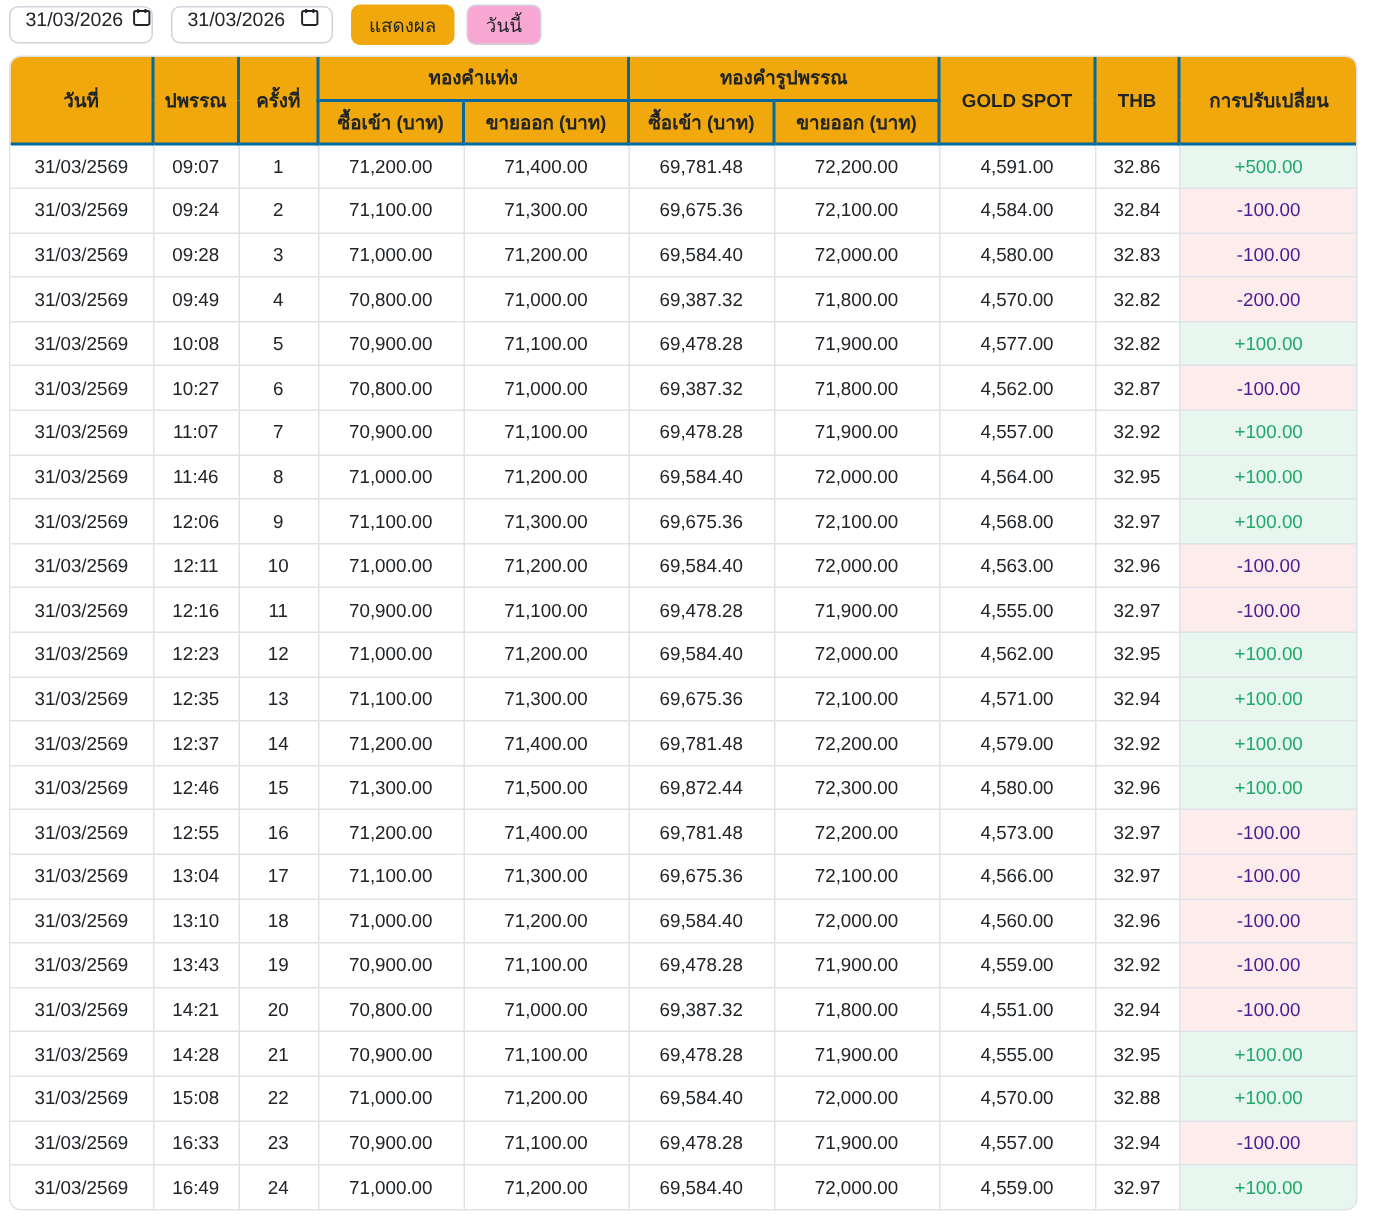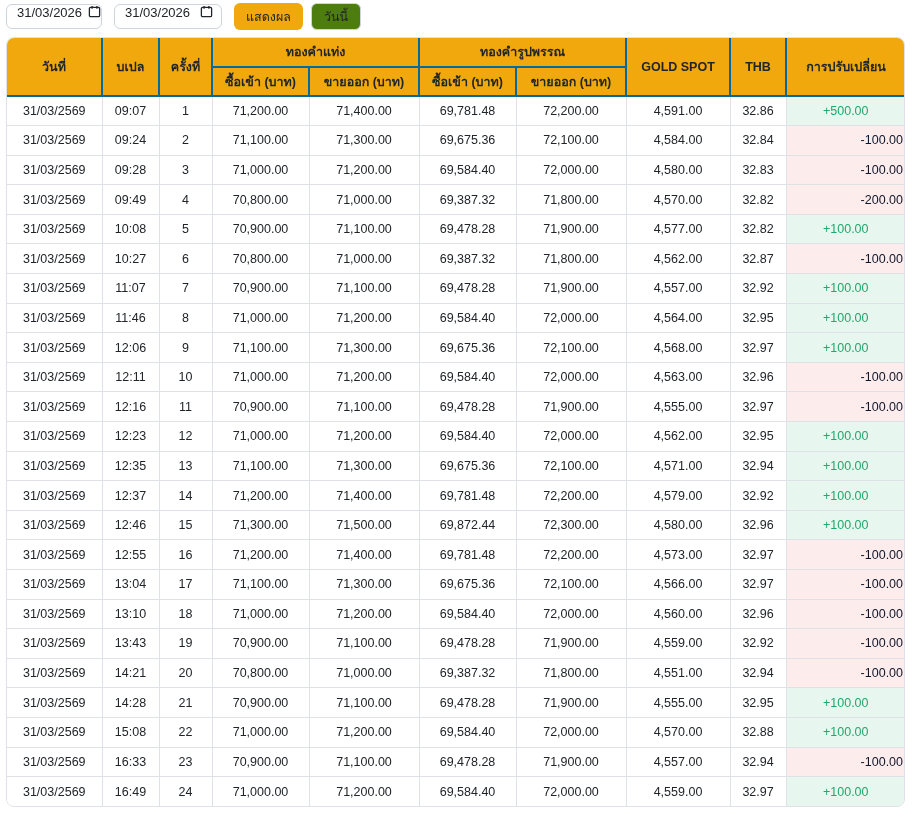--- a/index.html
+++ b/index.html
@@ -19,21 +19,21 @@
     height:25px; padding:0 8px 0 10px; font-size:13px; color:#212529; cursor:text;
   }
   .date-input.first { width:96px; }
   .date-input.second { width:108px; margin-left:4px; }
   .cal-icon { display:inline-flex; margin-left:6px; }
   .btn {
     border:none; border-radius:6px; height:27px; padding:0 12px;
     font-size:12.5px; cursor:pointer; font-family:inherit; color:#212529;text-align:right;
   }
   .btn-show { background:#f0a80d; margin-left:4px; }
-  .btn-today { background:#4d7c0f; border:1px solid #ced4da; }
+  .btn-today { background:#f9a8d4; border:1px solid #ced4da; }
 
   
   .table-wrap {
     width:899px; border:1px solid #dee2e6; border-radius:8px; overflow:hidden;
     background:#fff;
   }
   table { border-collapse:collapse; width:898px; table-layout:fixed; }
   thead th {
     background:#f0a80d; color:#212529; font-weight:bold; font-size:12.5px;
     border:2px solid #0369a1; text-align:center; height:29px; padding:0 2px;
@@ -42,21 +42,21 @@
   thead th:first-child { border-left:none; }
   thead th:last-child { border-right:none; }
   tbody td {
     border:1px solid #dee2e6; text-align:center; height:29.6px;
     font-size:12.5px; color:#212529; background:#fff; padding:0 2px;
   }
   tbody tr td:first-child { border-left:none; }
   tbody tr td:last-child { border-right:none; }
   tbody tr:last-child td { border-bottom:none; }
   td.chg-up   { background:#e7f6ee; color:#22a86c; }
-  td.chg-down { background:#fdecec; color:#0f172a;text-align:right; }
+  td.chg-down { background:#fdecec; color:#4c1d95; }
 </style>
 </head>
 <body>
 
 <div class="page">
 
   <div class="toolbar">
     <div class="date-input first">
       <span>31/03/2026</span>
       <span class="cal-icon">
@@ -91,21 +91,21 @@
           <col style="width:110px">
         <col style="width:97px">
           <col style="width:110px">
         <col style="width:104px">
           <col style="width:56px">
           <col style="width:119px">
       </colgroup>
       <thead>
         <tr>
           <th rowspan="2">วันที่</th>
-          <th rowspan="2">บเปล</th>
+          <th rowspan="2">ปพรรณ</th>
           <th rowspan="2">ครั้งที่</th>
           <th colspan="2">ทองคำแท่ง</th>
           <th colspan="2">ทองคำรูปพรรณ</th>
           <th rowspan="2">GOLD SPOT</th>
           <th rowspan="2">THB</th>
           <th rowspan="2">การปรับเปลี่ยน</th>
         </tr>
         <tr>
           <th>ซื้อเข้า (บาท)</th>
           <th>ขายออก (บาท)</th>

